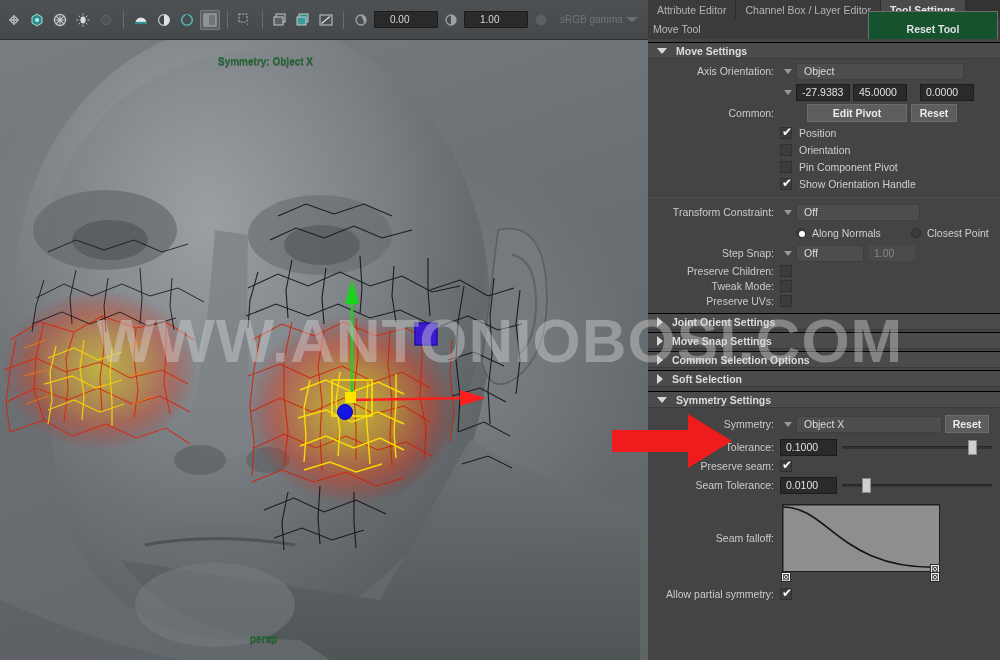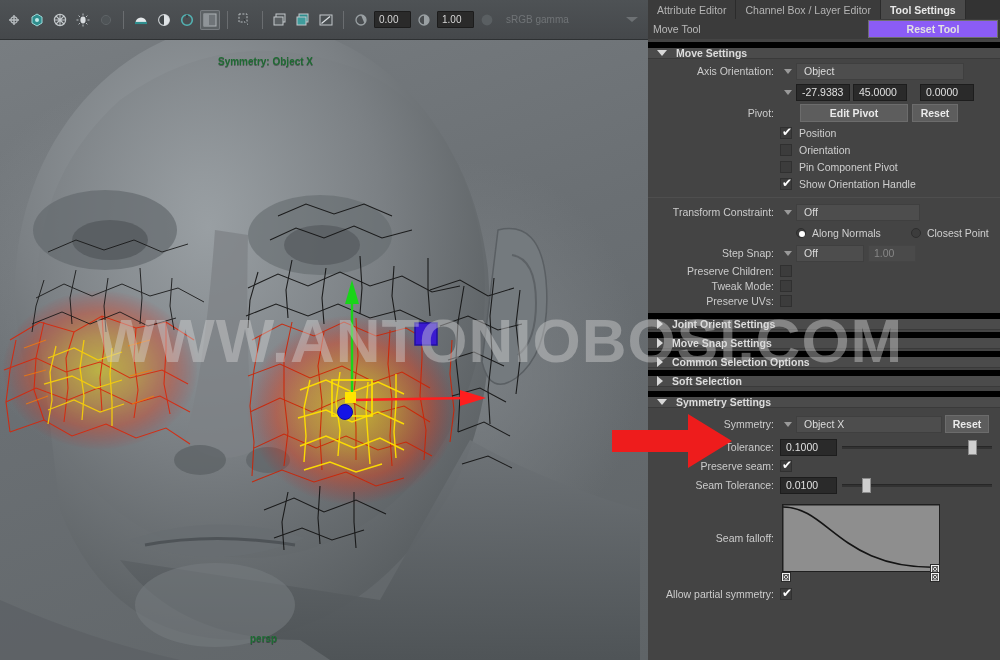--- a/index.html
+++ b/index.html
@@ -12,23 +12,23 @@
   #left { position:relative; width:648px; height:660px; background:#3d3d3d; overflow:hidden; }
 
   #toolbar { position:absolute; top:0; left:0; width:648px; height:40px;
              background:linear-gradient(#4e5255,#45484b); border-bottom:1px solid #2e3133;
              display:flex; align-items:center; padding:0 4px; gap:3px; }
   .tb-ico { width:20px; height:20px; border-radius:2px; position:relative;
             display:flex; align-items:center; justify-content:center; flex:0 0 auto; }
   .tb-ico svg { display:block; }
   .tb-sep { width:1px; height:18px; background:#6a6d70; margin:0 4px; flex:0 0 auto; }
   .tb-ico.active { background:#5c6164; box-shadow:inset 0 0 0 1px #787c80; }
-  .tb-num { width:37px; height:17px; background:#2a2a2a; border:1px solid #1c1c1c;
+  .tb-num { width:64px; height:17px; background:#2a2a2a; border:1px solid #1c1c1c;
             border-radius:1px; color:#d6d6d6; font-size:10px; display:flex;
-            align-items:center; padding-left:4px; flex:0 0 auto; }
+            align-items:center; padding-left:15px; flex:0 0 auto; }
   .tb-combo { flex:1 1 auto; height:18px; color:#707477; font-size:10px;
               display:flex; align-items:center; padding-left:6px; position:relative; }
   .tb-combo .carT { position:absolute; right:6px; top:6px; width:0;height:0;
               border-left:6px solid transparent;border-right:6px solid transparent;
               border-top:5px solid #6d7174; }
 
   #viewport { position:absolute; top:40px; left:0; width:648px; height:620px;
               background:#6f7478; overflow:hidden; }
   #vpbg { position:absolute; inset:0;
           background:
@@ -55,27 +55,27 @@
 
   #tabs { display:flex; height:19px; background:#333333; align-items:flex-end; }
   .tab { height:19px; padding:0 9px; font-size:10.5px; color:#b4b4b4;
          background:#3b3b3b; display:flex; align-items:center;
          border-right:1px solid #2b2b2b; }
   .tab.sel { background:#4a4a4a; color:#e8e8e8; font-weight:bold; }
 
   #subbar { height:20px; background:#3b3b3b; display:flex; align-items:center;
             justify-content:space-between; padding-left:5px; }
   #subbar .mt { font-size:10.5px; color:#b9b9b9; }
-  #resetTool { height:18px; width:130px; background:#8b5cf6; border:1px solid #6e6e6e;
+  #resetTool { height:36px; width:130px; background:#14532d; border:1px solid #6e6e6e;
                color:#e2e2e2; font-size:10.5px; font-weight:bold; display:flex;
                align-items:center; justify-content:center; margin-right:2px; }
 
   #panel { position:relative; height:621px; background:#444444; padding-top:3px; }
 
-  .frame-hdr { height:17px; background:#4b4b4b; border-top:6px solid #000000;
+  .frame-hdr { height:17px; background:#4b4b4b; border-top:1px solid #000000;
                border-bottom:1px solid #3a3a3a; display:flex; align-items:center;
                padding-left:9px; gap:9px; }
   .frame-hdr .ttl { font-size:10.5px; color:#dcdcdc; font-weight:bold; }
   .tri-d { width:0;height:0;border-left:5px solid transparent;border-right:5px solid transparent;
            border-top:6px solid #d8d8d8; }
   .tri-r { width:0;height:0;border-top:5px solid transparent;border-bottom:5px solid transparent;
            border-left:6px solid #d8d8d8; }
 
   .row { display:flex; align-items:center; height:18px; margin-top:3px; }
   .lbl { width:132px; text-align:right; padding-right:6px; font-size:10.5px; color:#cbcbcb; }
@@ -421,22 +421,22 @@
         <div class="lbl"></div>
         <div class="menu-arrow">
             <i></i>
           </div>
         <div class="numfield" style="width:54px">-27.9383</div>
         <div class="numfield" style="width:54px;margin-left:3px">45.0000</div>
         <div class="numfield" style="width:54px;margin-left:13px">0.0000</div>
       </div>
 
       <div class="row">
-        <div class="lbl">Pivot:</div>
-        <div class="btn" style="width:108px;margin-left:20px">Edit Pivot</div>
+        <div class="lbl">Common:</div>
+        <div class="btn" style="width:100px;margin-left:27px">Edit Pivot</div>
         <div class="btn" style="width:46px;margin-left:4px">Reset</div>
       </div>
 
       <div class="cbrow" style="margin-top:3px">
         <div class="cb on"></div>
         <div class="cbtxt">Position</div>
       </div>
       <div class="cbrow">
         <div class="cb"></div>
         <div class="cbtxt">Orientation</div>

